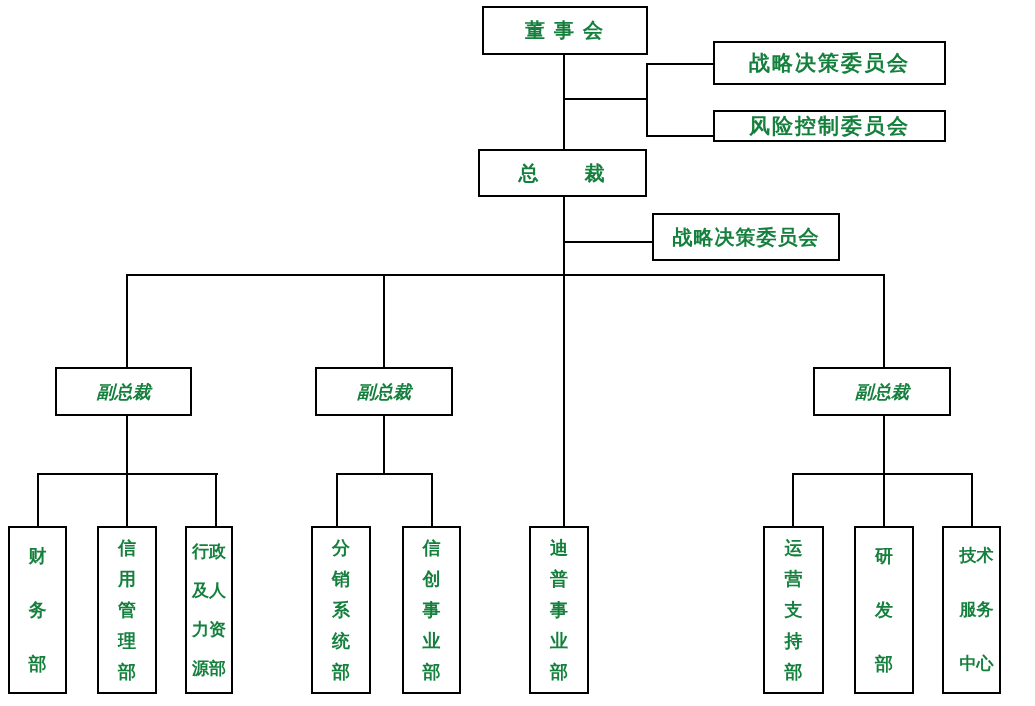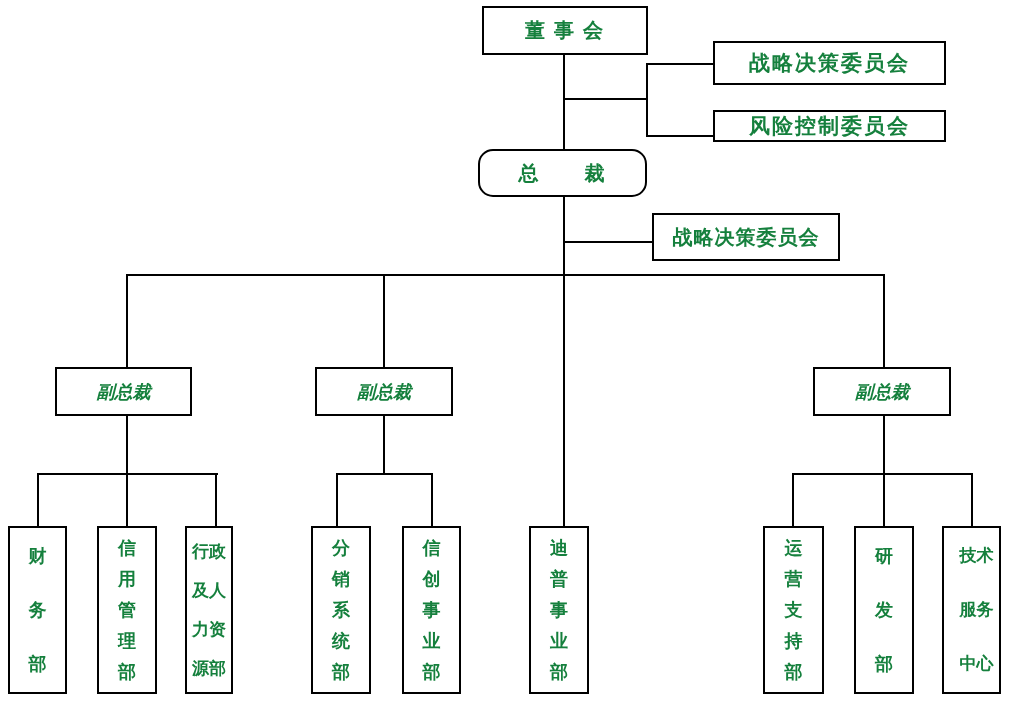--- a/index.html
+++ b/index.html
@@ -83,21 +83,21 @@
   </div>
 
   <div class="node h21" style="left:713px; top:41px; width:233px; height:44px;">
     <span class="label">战略决策委员会</span>
   </div>
 
   <div class="node h21" style="left:713px; top:110px; width:233px; height:32px;">
     <span class="label">风险控制委员会</span>
   </div>
 
-  <div class="node h20" style="left:478px; top:149px; width:169px; height:48px;border-radius:15px;">
+  <div class="node h20" style="left:478px; top:149px; width:169px; height:48px;">
     <span class="label">总　　裁</span>
   </div>
 
   <div class="node h20" style="left:652px; top:213px; width:188px; height:48px; letter-spacing:1px;">
     <span class="label">战略决策委员会</span>
   </div>
 
   <div class="node hvp" style="left:55px; top:367px; width:137px; height:49px;">
     <span class="label">副总裁</span>
   </div>

